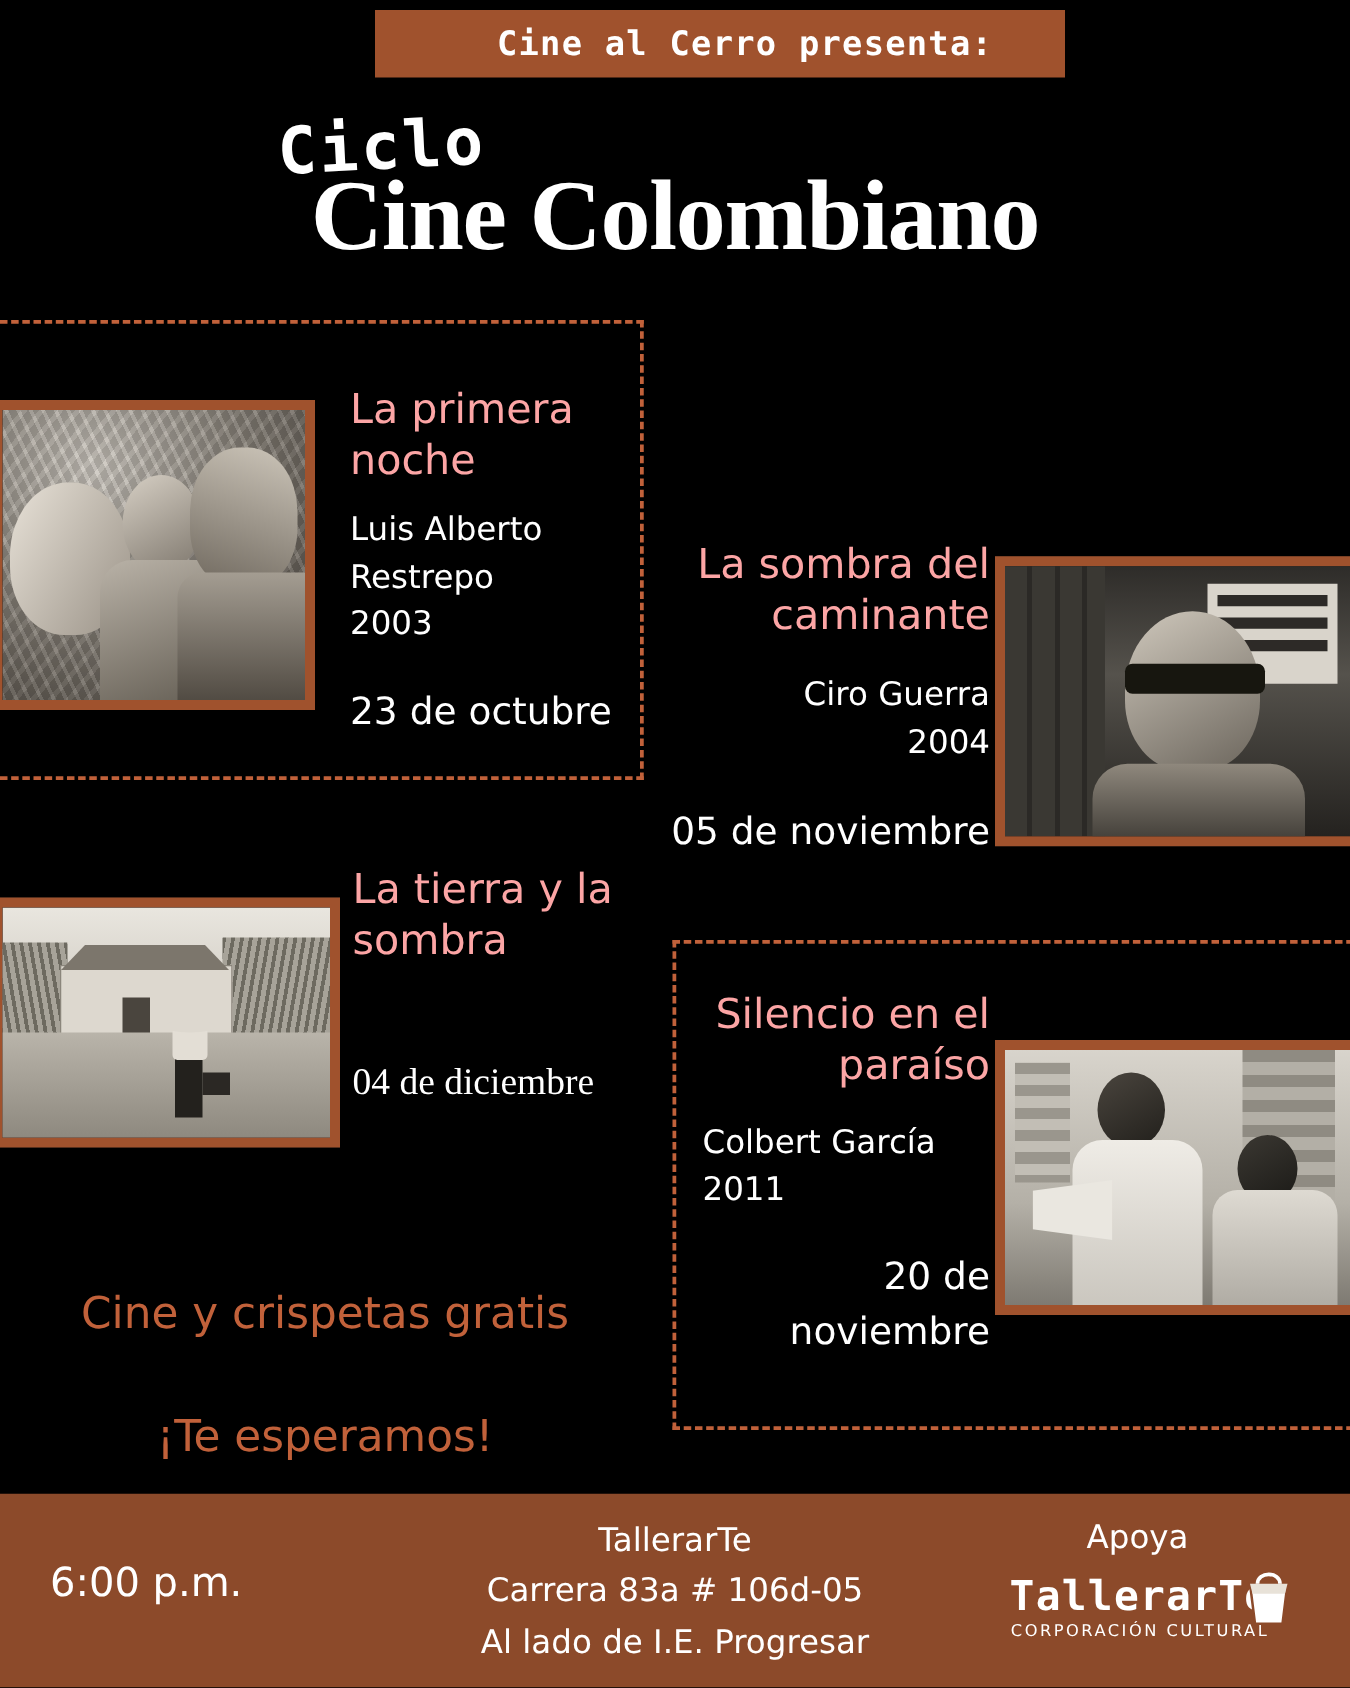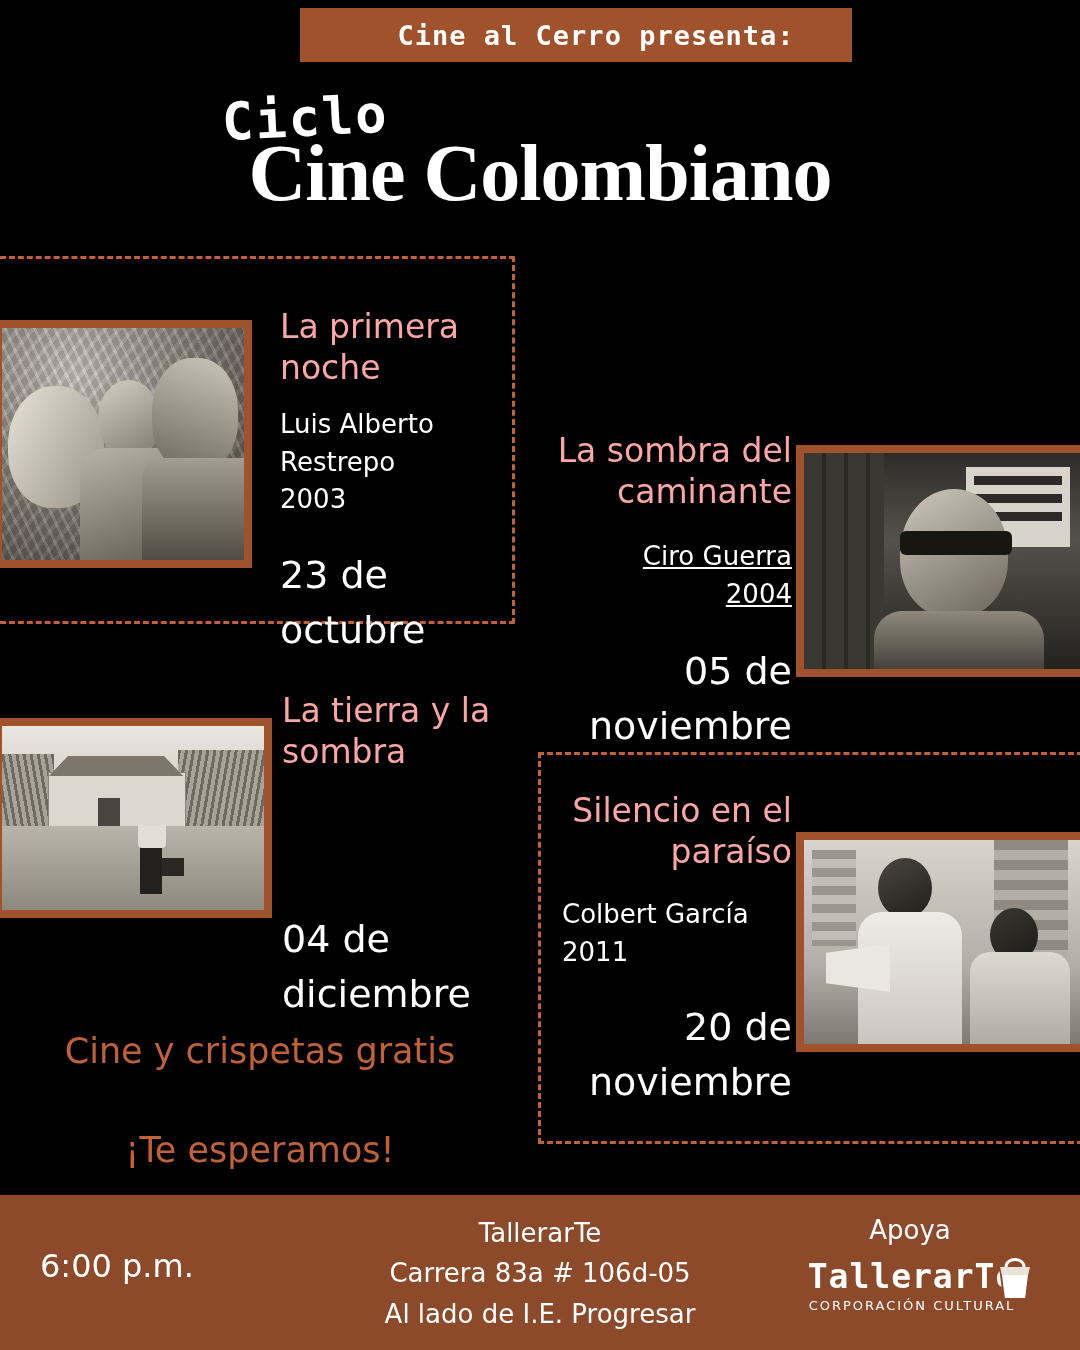--- a/index.html
+++ b/index.html
@@ -270,35 +270,35 @@
   }
   .film-meta {
     position: absolute;
     color: #ffffff;
     font-size: 26px;
     line-height: 1.45;
   }
   .film-date {
     position: absolute;
     color: #ffffff;
-    font-size: 38px;
+    font-size: 30px;
     line-height: 1.45;
   }
 
   #f1-title { left: 280px; top: 306px; width: 220px; }
   #f1-meta  { left: 280px; top: 406px; width: 230px; }
   #f1-date  { left: 280px; top: 548px; width: 260px; }
 
   #f2-title { left: 556px; top: 430px; width: 236px; text-align: right; }
-  #f2-meta  { left: 556px; top: 538px; width: 236px; text-align: right; text-decoration: underline; }
+  #f2-meta  { left: 556px; top: 538px; width: 236px; text-align: right; }
   #f2-date  { left: 500px; top: 644px; width: 292px; text-align: right; }
 
   #f3-title { left: 282px; top: 690px; width: 230px; }
   #f3-meta  { left: 282px; top: 802px; width: 240px; }
-  #f3-date  { left: 282px; top: 912px; width: 200px; }
+  #f3-date  { left: 282px; top: 844px; width: 200px; font-family: Liberation Serif, serif; }
 
   #f4-title { left: 562px; top: 790px; width: 230px; text-align: right; }
   #f4-meta  { left: 562px; top: 896px; width: 230px; text-align: left; }
   #f4-date  { left: 562px; top: 1000px; width: 230px; text-align: right; }
 
   .free-line {
     position: absolute;
     left: 60px;
     top: 1030px;
     width: 400px;

